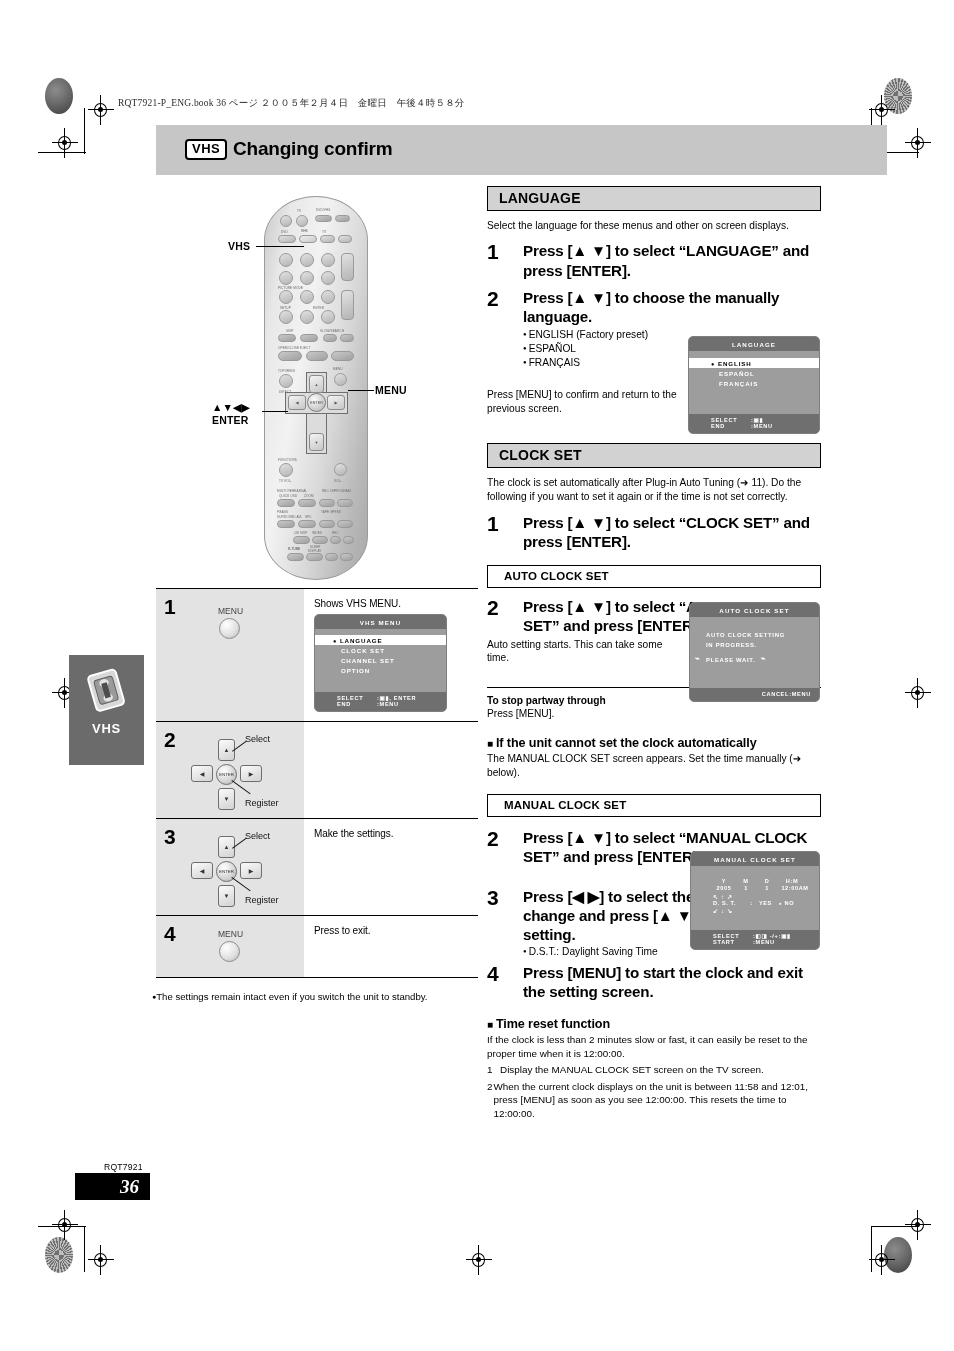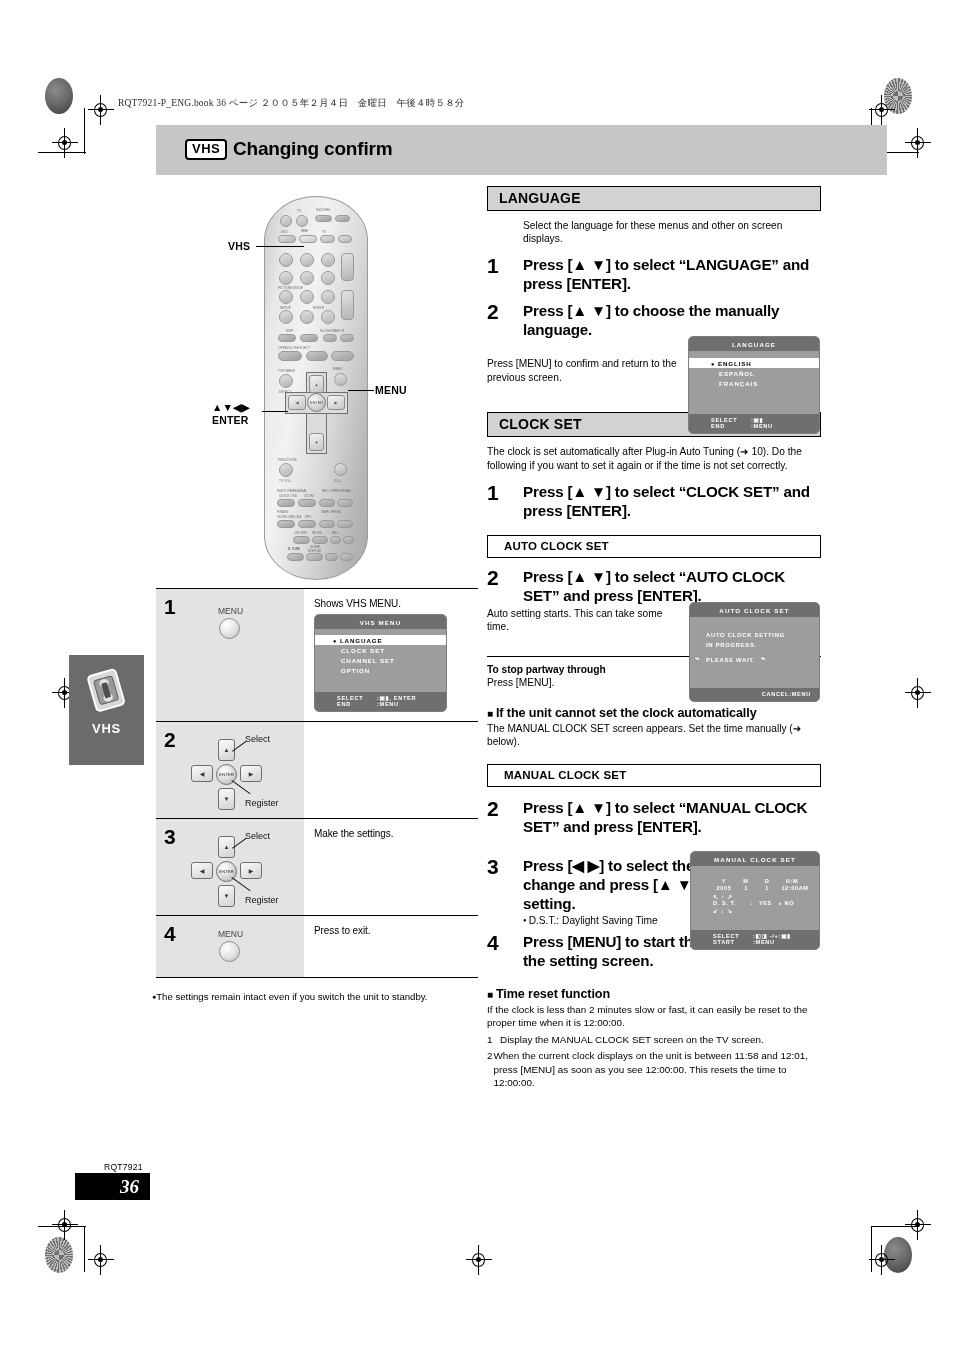--- a/index.html
+++ b/index.html
@@ -474,37 +474,42 @@
   </div>
 </div>
 
 <div class="footnote">
   <span style="font-size:7px; vertical-align:1px;">●</span><span>The settings remain intact even if you switch the unit to standby.</span>
 </div>
 
 <div class="rcol">
 
   <div class="sec-head">LANGUAGE</div>
-  <div class="body-t" style="margin-top:8px;margin-left:36px;">Select the language for these menus and other on screen displays.</div>
+  <div class="body-t" style="margin-top:8px;">Select the language for these menus and other on screen displays.</div>
 
   <div class="step" style="margin-top:9px;">
     <div class="n">1</div>
     <div class="t" style="padding-left:10px;">Press [▲ ▼] to select “LANGUAGE” and press [ENTER].</div>
   </div>
 
   <div class="step" style="margin-top:8px;">
     <div class="n">2</div>
     <div class="t" style="padding-left:10px;">Press [▲ ▼] to choose the manually language.</div>
   </div>
 
+  <div class="bullets" style="margin-top:2px; padding-left:36px;">
+    <div>ENGLISH (Factory preset)</div>
+    <div>ESPAÑOL</div>
+    <div>FRANÇAIS</div>
+  </div>
 
   <div class="body-t" style="margin-top:18px; width:196px;">Press [MENU] to confirm and return to the previous screen.</div>
 
   <div class="sec-head" style="margin-top:28px;">CLOCK SET</div>
-  <div class="body-t" style="margin-top:8px;">The clock is set automatically after Plug-in Auto Tuning (➜ 10). Do the following if you want to set it again or if the time is not set correctly.</div>
+  <div class="body-t" style="margin-top:8px;">The clock is set automatically after Plug-in Auto Tuning (➜ 11). Do the following if you want to set it again or if the time is not set correctly.</div>
 
   <div class="step" style="margin-top:10px;">
     <div class="n">1</div>
     <div class="t" style="padding-left:10px;">Press [▲ ▼] to select “CLOCK SET” and press [ENTER].</div>
   </div>
 
   <div class="sec-sub" style="margin-top:14px;">AUTO CLOCK SET</div>
 
   <div class="step" style="margin-top:9px;">
     <div class="n">2</div>

